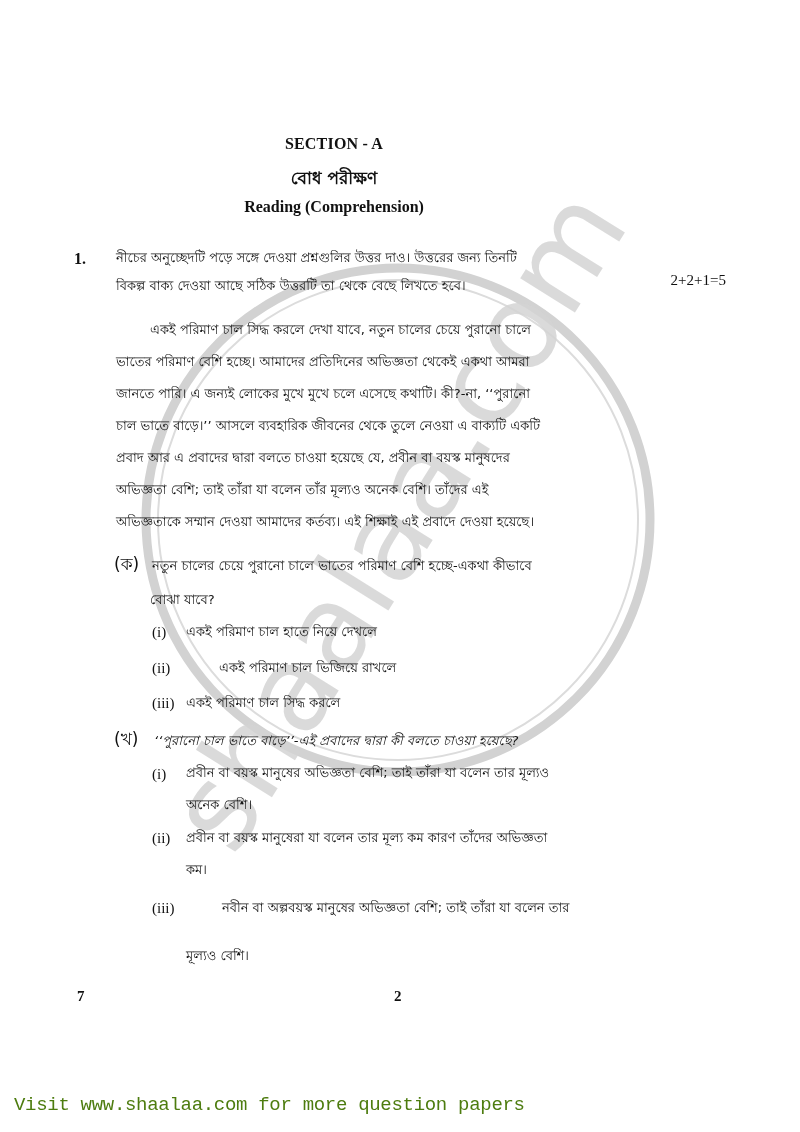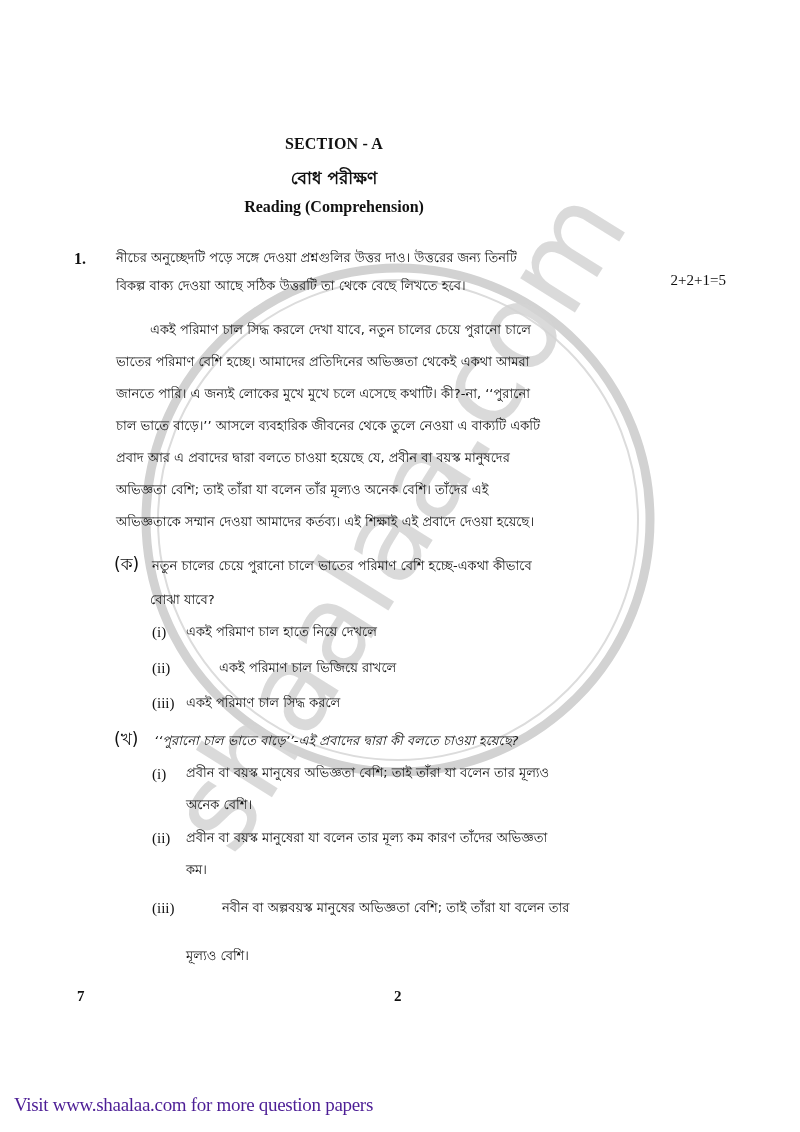--- a/index.html
+++ b/index.html
@@ -10,21 +10,21 @@
   .center { position: absolute; left: 0; width: 668px; text-align: center; }
   .sec-title { top: 135px; font-weight: bold; font-size: 16px; font-family: "Liberation Serif", serif; letter-spacing: 0.2px; }
   .sec-bn { top: 165px; font-weight: bold; font-size: 17px; font-family: "DejaVu Sans", sans-serif; }
   .sec-sub { top: 198px; font-weight: bold; font-size: 16px; font-family: "Liberation Serif", serif; }
   .line { position: absolute; font-family: "DejaVu Sans", sans-serif; font-size: 13px; white-space: nowrap; line-height: 20px; }
   .qnum { position: absolute; left: 74px; top: 250px; font-weight: bold; font-size: 16px; font-family: "Liberation Serif", serif; }
   .marks { position: absolute; right: 74px; top: 272px; font-weight: normal; font-size: 15px; font-family: "Liberation Serif", serif; }
   .roman { position: absolute; font-family: "Liberation Serif", serif; font-size: 15px; }
   .footer-left { position: absolute; left: 77px; top: 988px; font-weight: bold; font-size: 15px; font-family: "Liberation Serif", serif; }
   .footer-center { position: absolute; left: 394px; top: 988px; font-weight: bold; font-size: 15px; font-family: "Liberation Serif", serif; }
-  .visit { position: absolute; left: 14px; top: 1094px; font-size: 19px; font-family: Liberation Serif, serif; color: #4c1d95; letter-spacing: -0.3px; }
+  .visit { position: absolute; left: 14px; top: 1094px; font-size: 19px; font-family: Liberation Mono, monospace; color: #4d7c0f; letter-spacing: -0.3px; }
 </style>
 </head>
 <body>
 
 <div class="page">
 
   <svg class="watermark" viewBox="0 0 800 1132" width="800" height="1132">
     <circle cx="398" cy="520" r="252" fill="none" stroke="#d2d2d2" stroke-width="9"></circle>
     <circle cx="398" cy="520" r="240" fill="none" stroke="#dcdcdc" stroke-width="2"></circle>
     <text x="398" y="560" text-anchor="middle" font-family="DejaVu Sans, sans-serif" font-size="118" fill="#d4d4d4" fill-opacity="0.85" transform="rotate(-58 398 520)">shaalaa.com</text>

